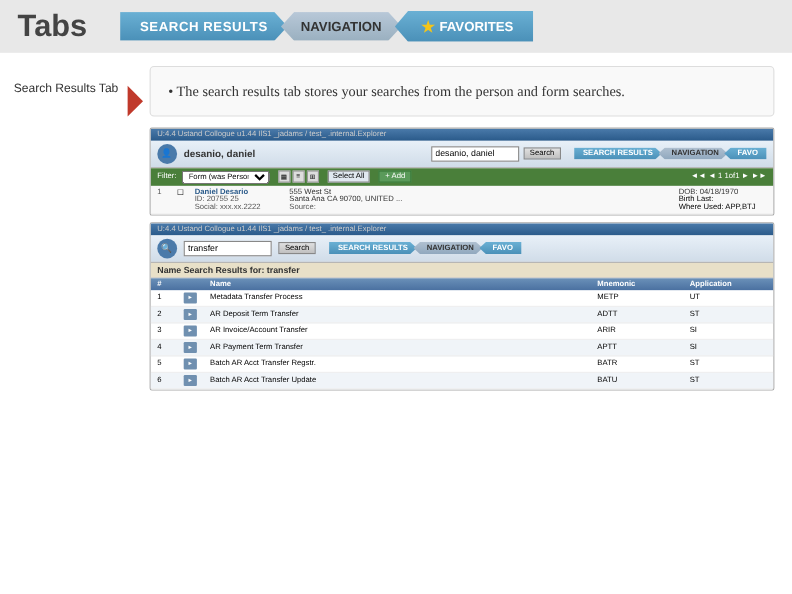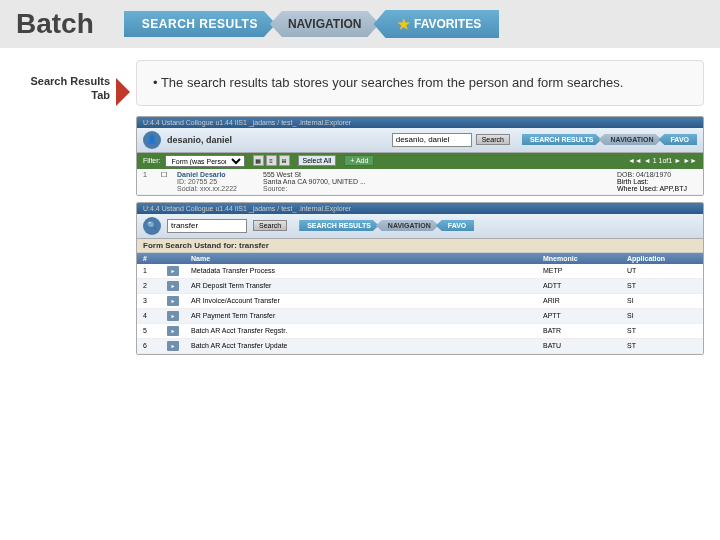--- a/index.html
+++ b/index.html
@@ -91,21 +91,21 @@
       width: 0;
       height: 0;
       border-top: 14px solid transparent;
       border-bottom: 14px solid transparent;
       border-left: 14px solid #c0392b;
       z-index: 10;
     }
 
     .sidebar-label {
       font-size: 11px;
-      font-weight: bold;
+      font-weight: normal;
       color: #333;
       text-align: right;
       margin-top: 6px;
       line-height: 1.3;
     }
 
     
     .right-content {
       flex: 1;
       padding: 12px 16px;
@@ -119,20 +119,21 @@
       background: #f9f9f9;
       border: 1px solid #ddd;
       border-radius: 4px;
       padding: 12px 16px;
       font-size: 13px;
       color: #333;
       line-height: 1.5;
     }
     .bullet {
       color: #333;
+      font-family: Liberation Serif, serif;
     }
 
     
     .screenshots {
       display: flex;
       flex-direction: column;
       gap: 6px;
     }
 
     
@@ -375,21 +376,21 @@
       align-items: center;
       justify-content: center;
       color: white;
       font-size: 5px;
     }
   </style>
 </head>
 <body>
 
 <div class="header">
-  <span class="header-title">Batch</span>
+  <span class="header-title">Tabs</span>
   <div class="tab-bar">
     <div class="tab-search-results">
       <span>SEARCH RESULTS</span>
     </div>
     <div class="tab-navigation">
       <span>NAVIGATION</span>
     </div>
     <div class="tab-favorites">
       <span class="star-icon">★</span>
       <span>FAVORITES</span>
@@ -478,21 +479,21 @@
           <div class="ss-avatar">🔍</div>
           <input class="ss-search-input" value="transfer" style="">
           <button class="ss-search-btn">Search</button>
           <div style="margin-left:6px; display:flex; gap:1px;">
             <div class="ss-tab">SEARCH RESULTS</div>
             <div class="ss-tab-nav">NAVIGATION</div>
             <div class="ss-tab-fav">FAVO</div>
           </div>
         </div>
         <div class="ss-results-header">
-          <span>Form Search Ustand for:   transfer</span>
+          <span>Name Search Results for:   transfer</span>
         </div>
         <div class="ss-form-col-header">
           <span>#</span>
           <span></span>
           <span>Name</span>
           <span>Mnemonic</span>
           <span>Application</span>
         </div>
         <div class="ss-form-results">
           <div class="ss-form-row">

